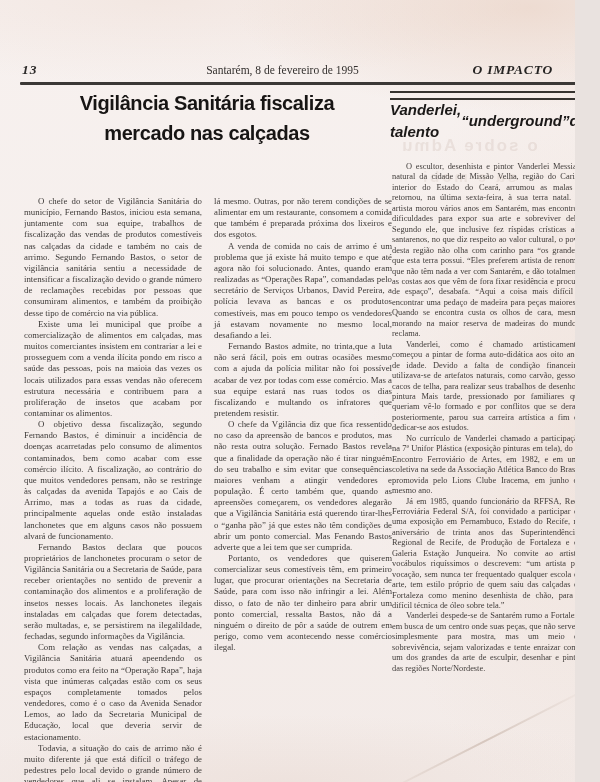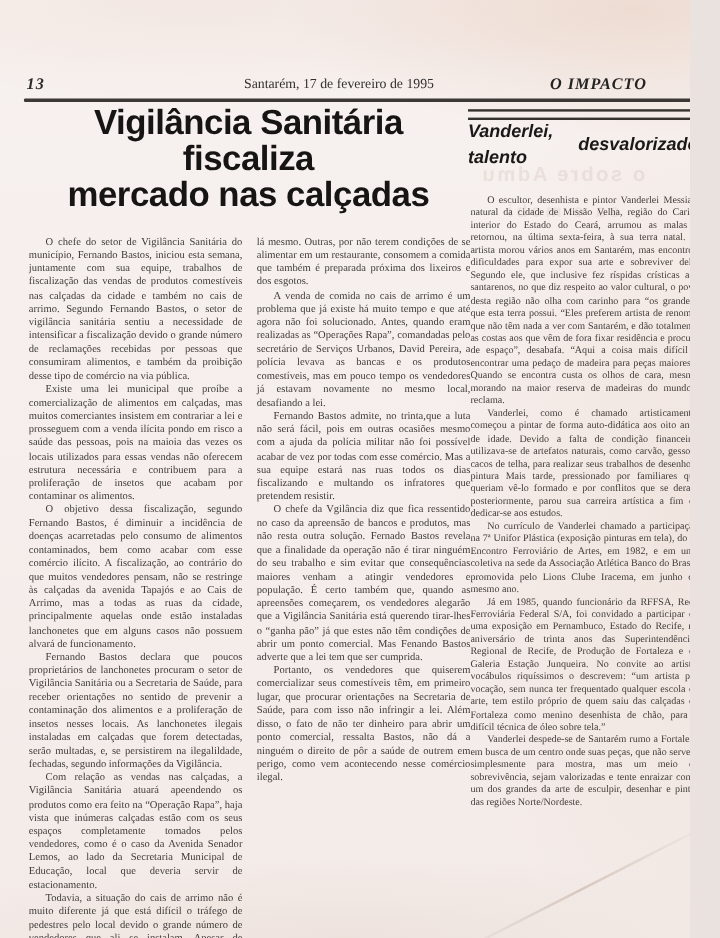--- a/index.html
+++ b/index.html
@@ -24,40 +24,40 @@
   .pagenum{
     position:absolute;left:22px;top:63px;
     font:italic bold 13.5px/1 "Liberation Serif",serif;color:#2c2a29;
     letter-spacing:1px;
   }
   .dateline{
     position:absolute;left:0;right:10px;top:65px;text-align:center;
     font:11.5px/1 "Liberation Serif",serif;color:#33302e;
   }
   .masthead{
-    position:absolute;right:36px;top:63px;
+    position:absolute;right:22px;top:63px;
     font:italic bold 13.5px/1 "Liberation Serif",serif;color:#262423;
     letter-spacing:0.8px;
     margin-left:12px;
   }
   .header-rule{
     position:absolute;left:20px;top:82px;width:562px;height:3px;
     background:#3b3836;border-radius:1px;
   }
   .side-rule{
     position:absolute;left:390px;top:91px;width:192px;height:9px;
     border-top:2.5px solid #36332f;border-bottom:2.5px solid #36332f;
     box-sizing:border-box;
   }
   
   .main-headline{
     position:absolute;left:22px;top:88px;width:370px;margin:0;
     text-align:center;white-space:pre-line;
     font-family:"Liberation Sans","DejaVu Sans",sans-serif;
-    font-weight:bold;font-size:29px;line-height:30px;
+    font-weight:bold;font-size:20px;line-height:30px;
     letter-spacing:-0.4px;color:#171514;
   }
   .side-headline{
     position:absolute;left:390px;top:99px;width:192px;margin:0;
     display:flex;flex-direction:row;align-items:center;
     font-family:"Liberation Sans","DejaVu Sans",sans-serif;
     font-style:italic;font-weight:bold;font-size:15px;line-height:22px;
     color:#1b1918;
   }
   .side-headline .hl1{word-spacing:7px;}
@@ -88,34 +88,35 @@
     background:linear-gradient(90deg,transparent,rgba(150,120,100,0.30),transparent);
     transform:rotate(-27deg);
   }
 </style>
 </head>
 <body>
 
 <div class="page">
 
   <span class="pagenum">13</span>
-  <span class="dateline">Santarém, 17 de fevereiro de 1995</span>
+  <span class="dateline">Santarém, 8 de fevereiro de 1995</span>
   <span class="masthead">O IMPACTO</span>
 
   <div class="header-rule"></div>
   <div class="side-rule"></div>
 
   <div class="bleed bleed-1">o sobre Admu</div>
   <div class="bleed bleed-2">sa e mobi</div>
 
   <h1 class="main-headline">Vigilância Sanitária fiscaliza
 mercado nas calçadas</h1>
 
   <h2 class="side-headline">
     <span class="hl1">Vanderlei, talento</span>
+    <span class="hl2">“underground”</span>
     <span class="hl3">desvalorizado</span>
   </h2>
 
   <section class="main-body">
       <p>O chefe do setor de Vigilância Sanitária do município, Fernando Bastos, iniciou esta semana, juntamente com sua equipe, trabalhos de fiscalização das vendas de produtos comestíveis nas calçadas da cidade e também no cais de arrimo. Segundo Fernando Bastos, o setor de vigilância sanitária sentiu a necessidade de intensificar a fiscalização devido o grande número de reclamações recebidas por pessoas que consumiram alimentos, e também da proibição desse tipo de comércio na via pública.</p>
       <p>Existe uma lei municipal que proíbe a comercialização de alimentos em calçadas, mas muitos comerciantes insistem em contrariar a lei e prosseguem com a venda ilícita pondo em risco a saúde das pessoas, pois na maioia das vezes os locais utilizados para essas vendas não oferecem estrutura necessária e contribuem para a proliferação de insetos que acabam por contaminar os alimentos.</p>
       <p>O objetivo dessa fiscalização, segundo Fernando Bastos, é diminuir a incidência de doenças acarretadas pelo consumo de alimentos contaminados, bem como acabar com esse comércio ilícito. A fiscalização, ao contrário do que muitos vendedores pensam, não se restringe às calçadas da avenida Tapajós e ao Cais de Arrimo, mas a todas as ruas da cidade, principalmente aquelas onde estão instaladas lanchonetes que em alguns casos não possuem alvará de funcionamento.</p>
       <p>Fernando Bastos declara que poucos proprietários de lanchonetes procuram o setor de Vigilância Sanitária ou a Secretaria de Saúde, para receber orientações no sentido de prevenir a contaminação dos alimentos e a proliferação de insetos nesses locais. As lanchonetes ilegais instaladas em calçadas que forem detectadas, serão multadas, e, se persistirem na ilegalildade, fechadas, segundo informações da Vigilância.</p>
       <p>Com relação as vendas nas calçadas, a Vigilância Sanitária atuará apeendendo os produtos como era feito na “Operação Rapa”, haja vista que inúmeras calçadas estão com os seus espaços completamente tomados pelos vendedores, como é o caso da Avenida Senador Lemos, ao lado da Secretaria Municipal de Educação, local que deveria servir de estacionamento.</p>
       <p>Todavia, a situação do cais de arrimo não é muito diferente já que está difícil o tráfego de pedestres pelo local devido o grande número de vendedores que ali se instalam. Apesar de saberem do risco que estão correndo consumindo produtos alimentícios vendidos a céu aberto, muitas pessoas compram frutas no cais e comem lá mesmo. Outras, por não terem condições de se alimentar em um restaurante, consomem a comida que também é preparada próxima dos lixeiros e dos esgotos.</p>

